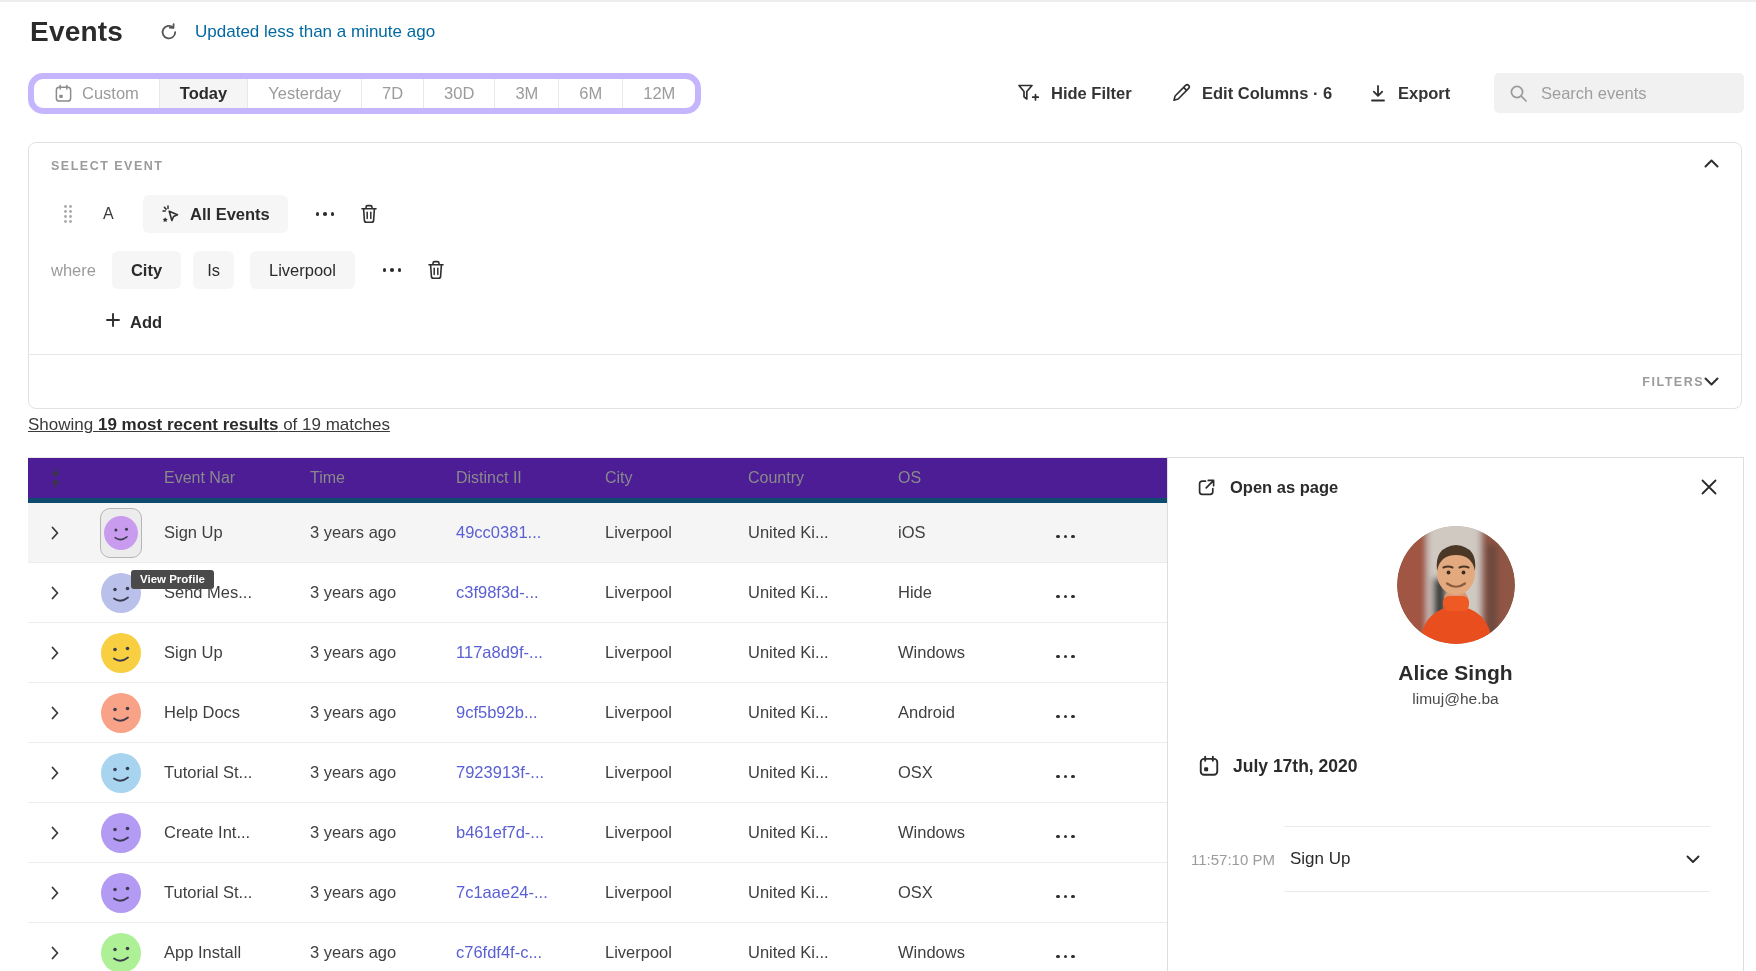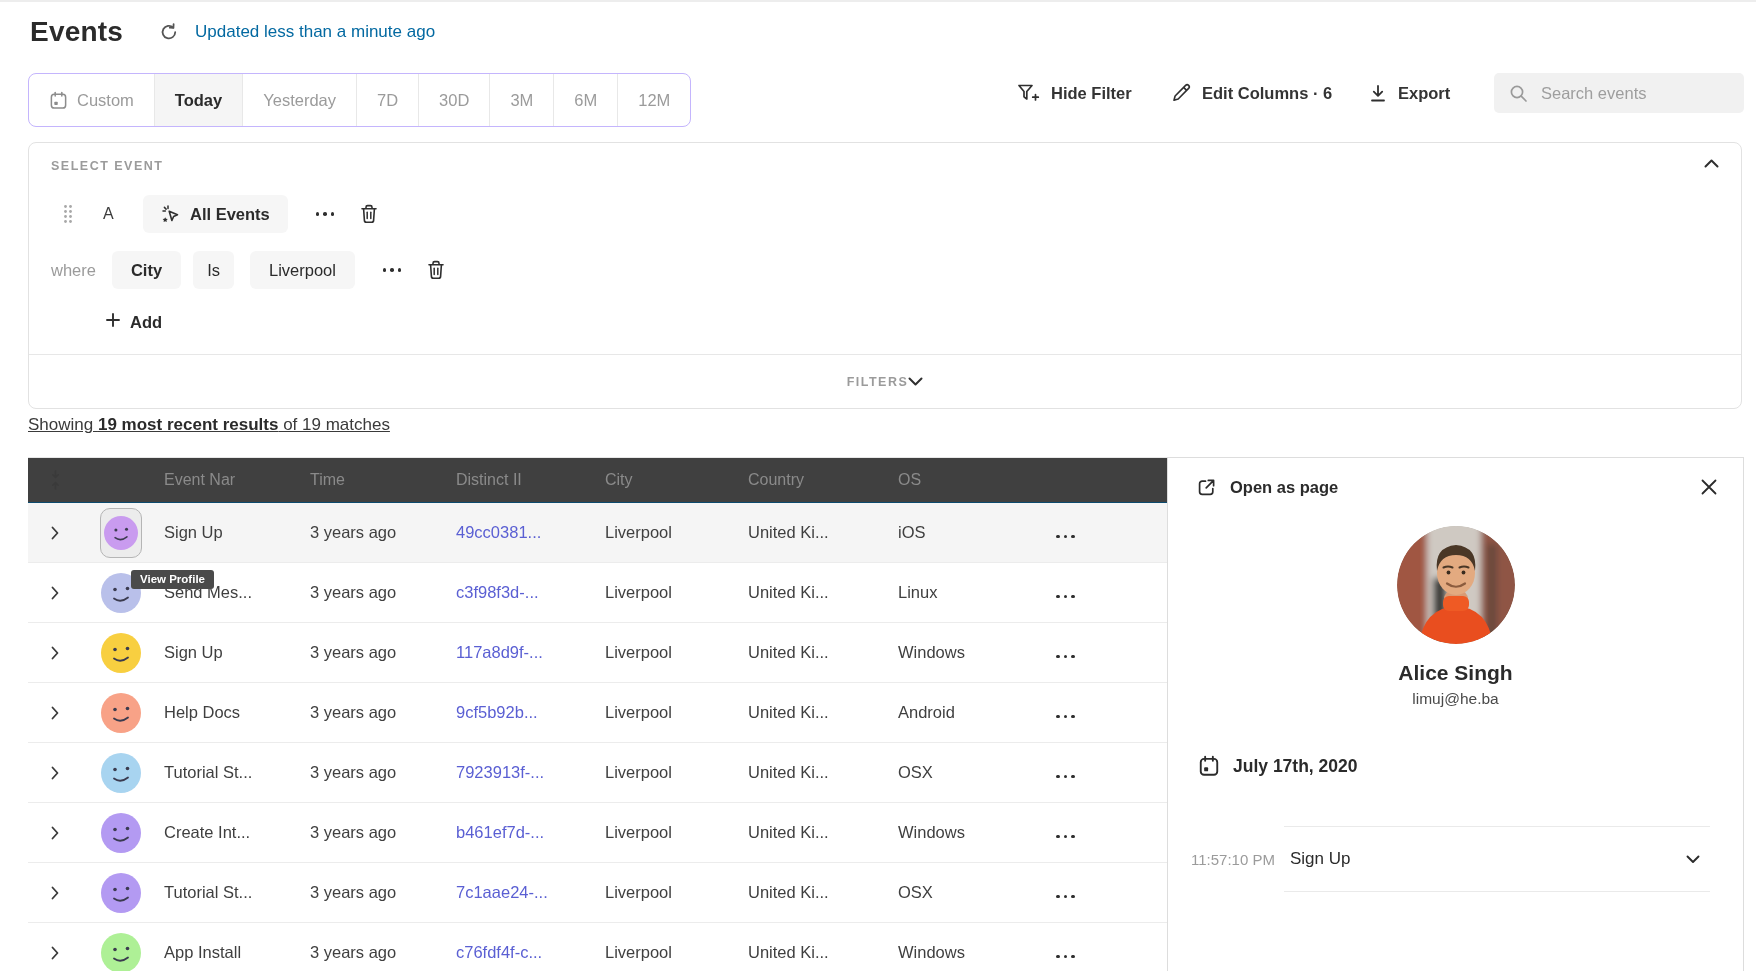--- a/index.html
+++ b/index.html
@@ -10,22 +10,22 @@
   }
   .hairline { position:absolute; top:0; left:0; width:1756px; height:2px; background:#ededed; }
 
   
   .page-head { position:absolute; left:30px; top:14px; display:flex; align-items:center; height:36px; }
   .page-title { font-size:28px; font-weight:700; color:#2b2b2b; letter-spacing:.2px; }
   .refresh-btn { margin-left:36px; display:flex; align-items:center; cursor:pointer; }
   .updated-text { margin-left:16px; font-size:17px; color:#0369a1; }
 
   
-  .date-tabs { position:absolute; left:28px; top:73px; height:54px; display:inline-flex;
-    border:1px solid #c4b5fd; border-radius:8px; overflow:hidden; background:#fff; }
+  .date-tabs { position:absolute; left:28px; top:73px; height:41px; display:inline-flex;
+    border:6px solid #c4b5fd; border-radius:15px; overflow:hidden; background:#fff; }
   .seg { display:flex; align-items:center; gap:9px; padding:0 20px; font-size:16.5px;
     color:#9b9b9b; border-right:1px solid #e8e8e8; cursor:pointer; white-space:nowrap; }
   .seg:last-child { border-right:none; }
   .seg.active { background:#f5f5f5; color:#2b2b2b; font-weight:700; }
 
   
   .tool-btn { position:absolute; top:73px; height:40px; display:flex; align-items:center;
     gap:11px; font-size:16.5px; font-weight:600; color:#343434; cursor:pointer; white-space:nowrap; }
   #hide-filter { left:1017px; }
   #edit-columns { left:1171px; }
@@ -55,32 +55,32 @@
   .event-row .trash-btn { margin-left:22px; }
   .where-row { display:flex; align-items:center; margin-top:18px; height:38px; }
   .where-label { font-size:16.5px; color:#9b9b9b; }
   .where-row .chip { margin-left:16px; padding:0 19px; }
   .where-row .chip.op { padding:0 14px; margin-left:12px; }
   .where-row .dots-btn { margin-left:24px; }
   .where-row .trash-btn { margin-left:22px; }
   .add-row { margin:24px 0 2px 55px; display:inline-flex; align-items:flex-start; gap:10px;
     font-size:16.5px; font-weight:700; color:#2b2b2b; cursor:pointer; }
   .card-sec2 { border-top:1px solid #e7e7e7; height:54px; display:flex; align-items:center;
-    justify-content:center; padding:16px 22px; cursor:pointer; }
+    justify-content:flex-end; padding:16px 22px; cursor:pointer; }
 
   
   .results-line { position:absolute; left:28px; top:415px; font-size:17px; color:#3a3a3a;text-decoration:underline; }
   .results-line b { font-weight:700; color:#2b2b2b; }
 
   
   .table { position:absolute; left:28px; top:457px; width:1139px; }
   .thead, .trow { display:grid; grid-template-columns:54px 78px 146px 146px 149px 143px 150px 116px 1fr;
     align-items:center; }
-  .thead { height:46px; background:#404040; border-top:1px solid #e7e7e7;
-    border-bottom:1px solid #0c4a6e; color:#8a8a8a; font-size:16px; }
+  .thead { height:46px; background:#4c1d95; border-top:1px solid #e7e7e7;
+    border-bottom:5px solid #0c4a6e; color:#8a8a8a; font-size:16px; }
   .thead .hcell { padding-left:4px; }
   .c-center { display:flex; justify-content:center; align-items:center; }
   .trow { height:60px; border-bottom:1px solid #ececec; font-size:16.5px; color:#3f3f3f; background:#fff; }
   .trow.hl { background:#f5f5f5; }
   .cell { padding-left:4px; overflow:hidden; white-space:nowrap; }
   .exp { cursor:pointer; display:flex; }
   .avatar { width:40px; height:40px; border-radius:50%; display:block; cursor:pointer; }
   .av-frame { display:flex; align-items:center; justify-content:center; }
   .av-frame.framed { width:42px; height:50px; border:1px solid #b5b5b5; background:#ececec; border-radius:10px; }
   .av-frame.framed .avatar { width:34px; height:34px; }
@@ -372,21 +372,21 @@
                 <path d="M13 25.5 Q19.5 30.5 27 24.5" fill="none" stroke="#3b3b4f" stroke-width="1.8" stroke-linecap="round"></path>
               </svg>
         </span>
       </span>
     </div>
     <div class="cell">Send Mes...</div>
     <div class="cell">3 years ago</div>
     <div class="cell"><a class="id-link">c3f98f3d-...</a></div>
     <div class="cell">Liverpool</div>
     <div class="cell">United Ki...</div>
-    <div class="cell">Linux</div>
+    <div class="cell">Hide</div>
     <div class="c-menu">
       <span class="dots-btn">
             <i></i>
             <i></i>
             <i></i>
           </span>
     </div>
   </div>
       <div class="trow">
     <div class="c-center">

